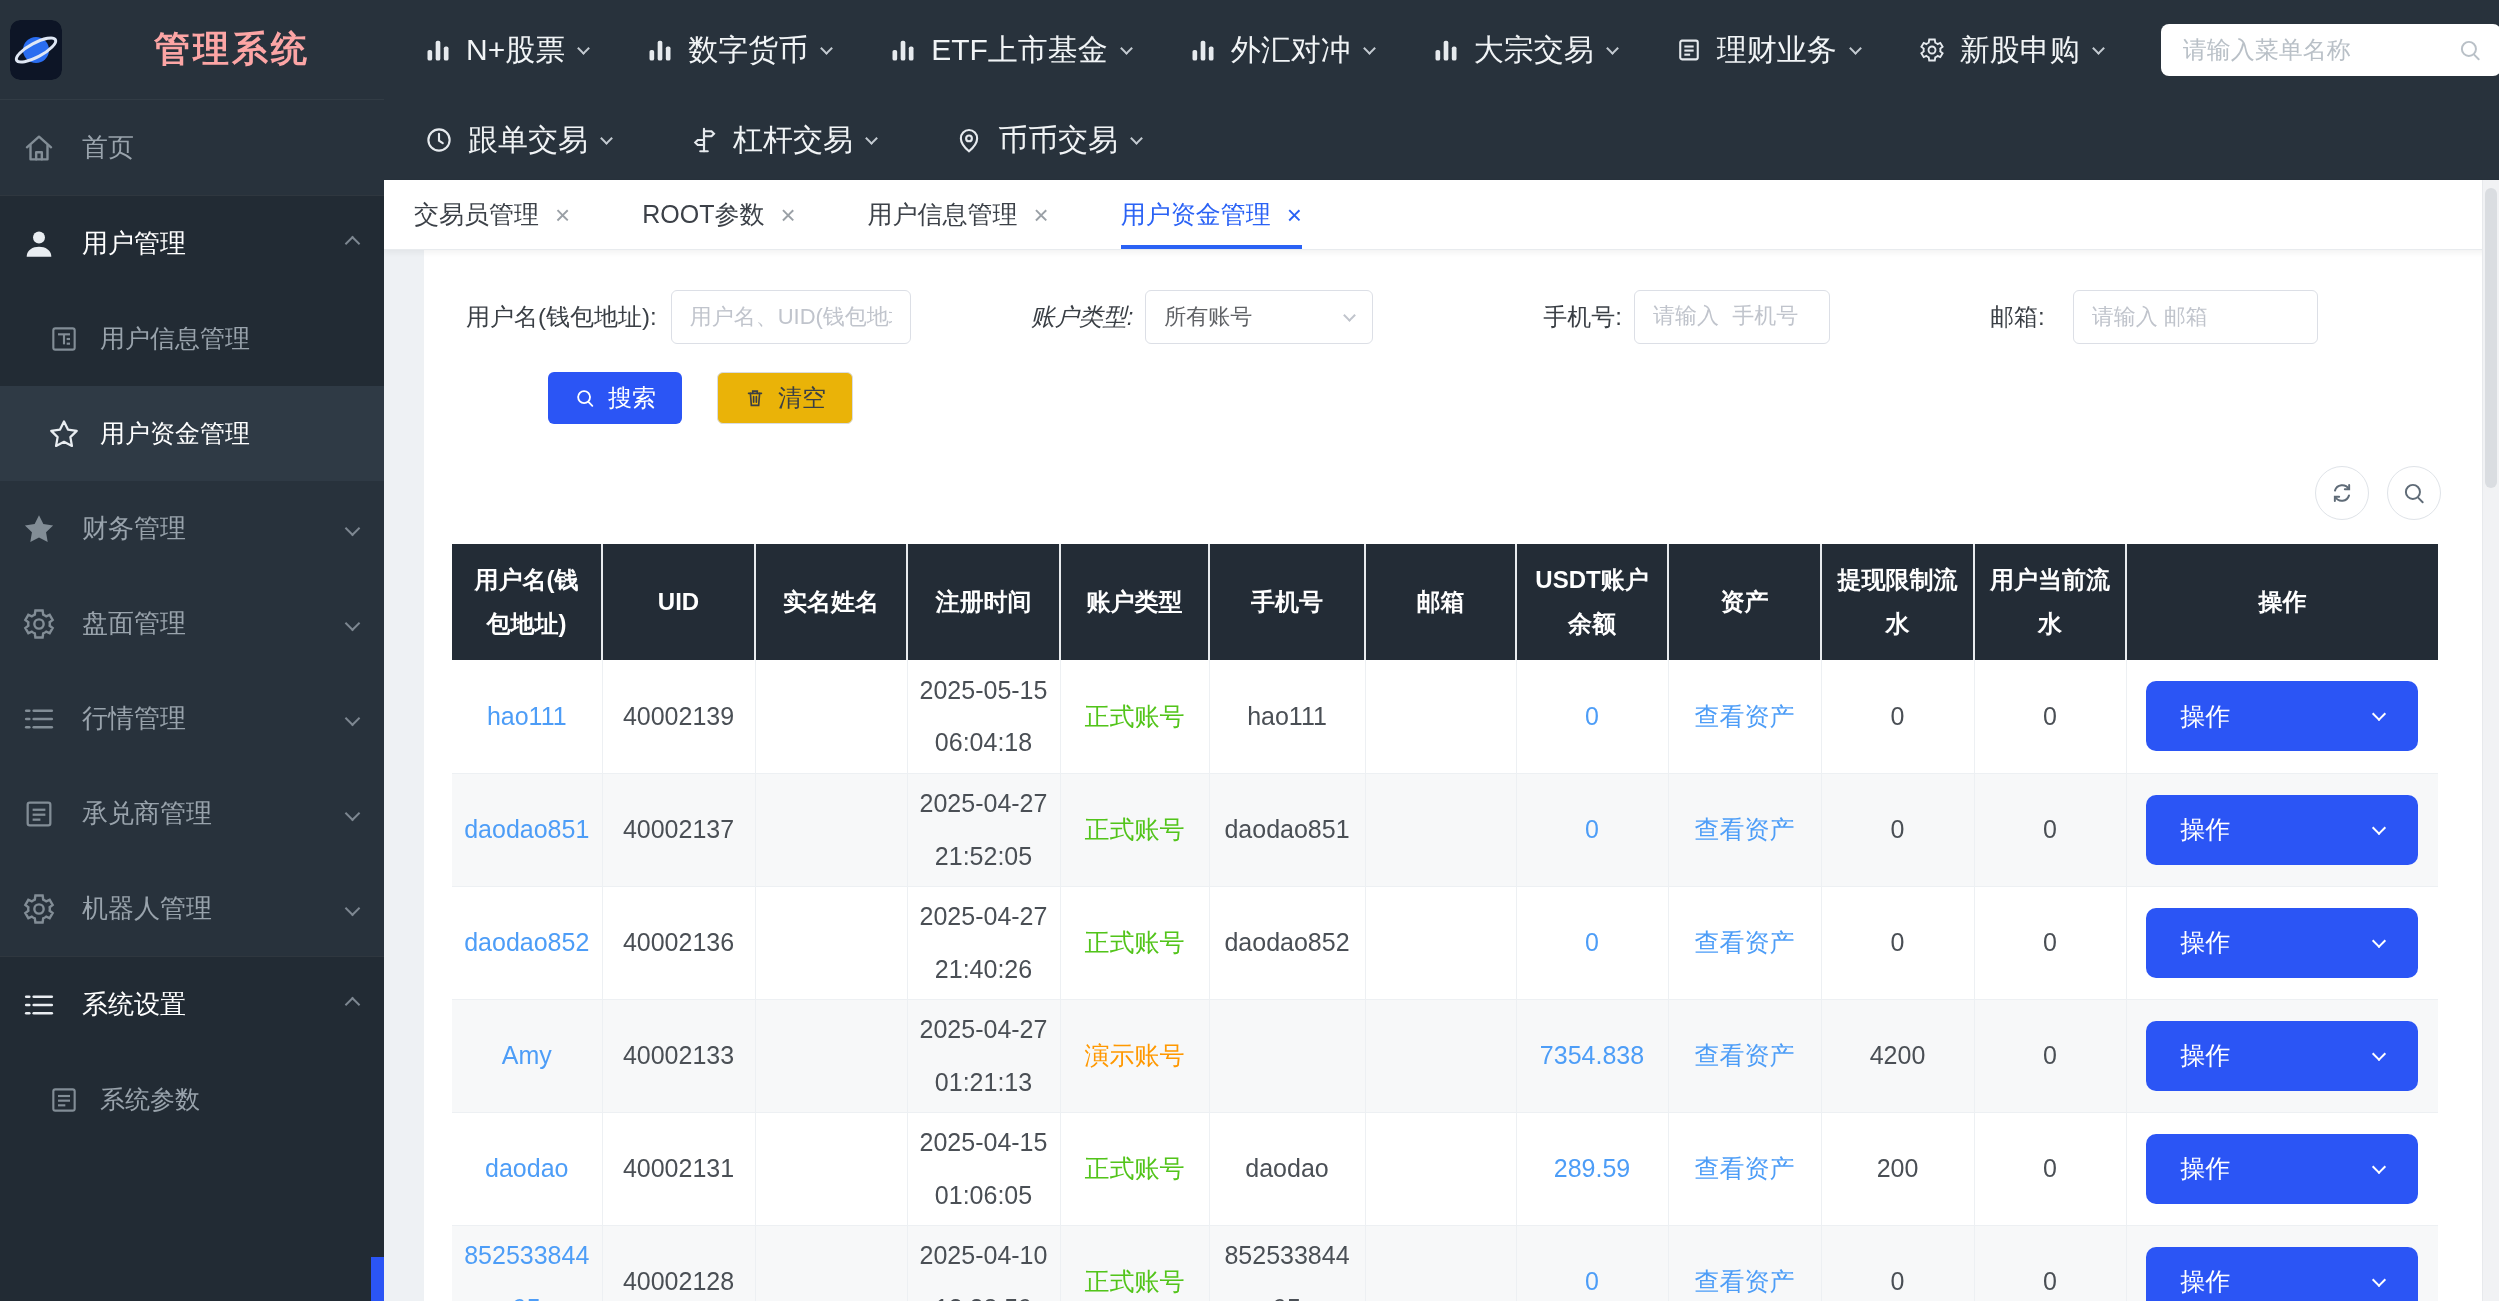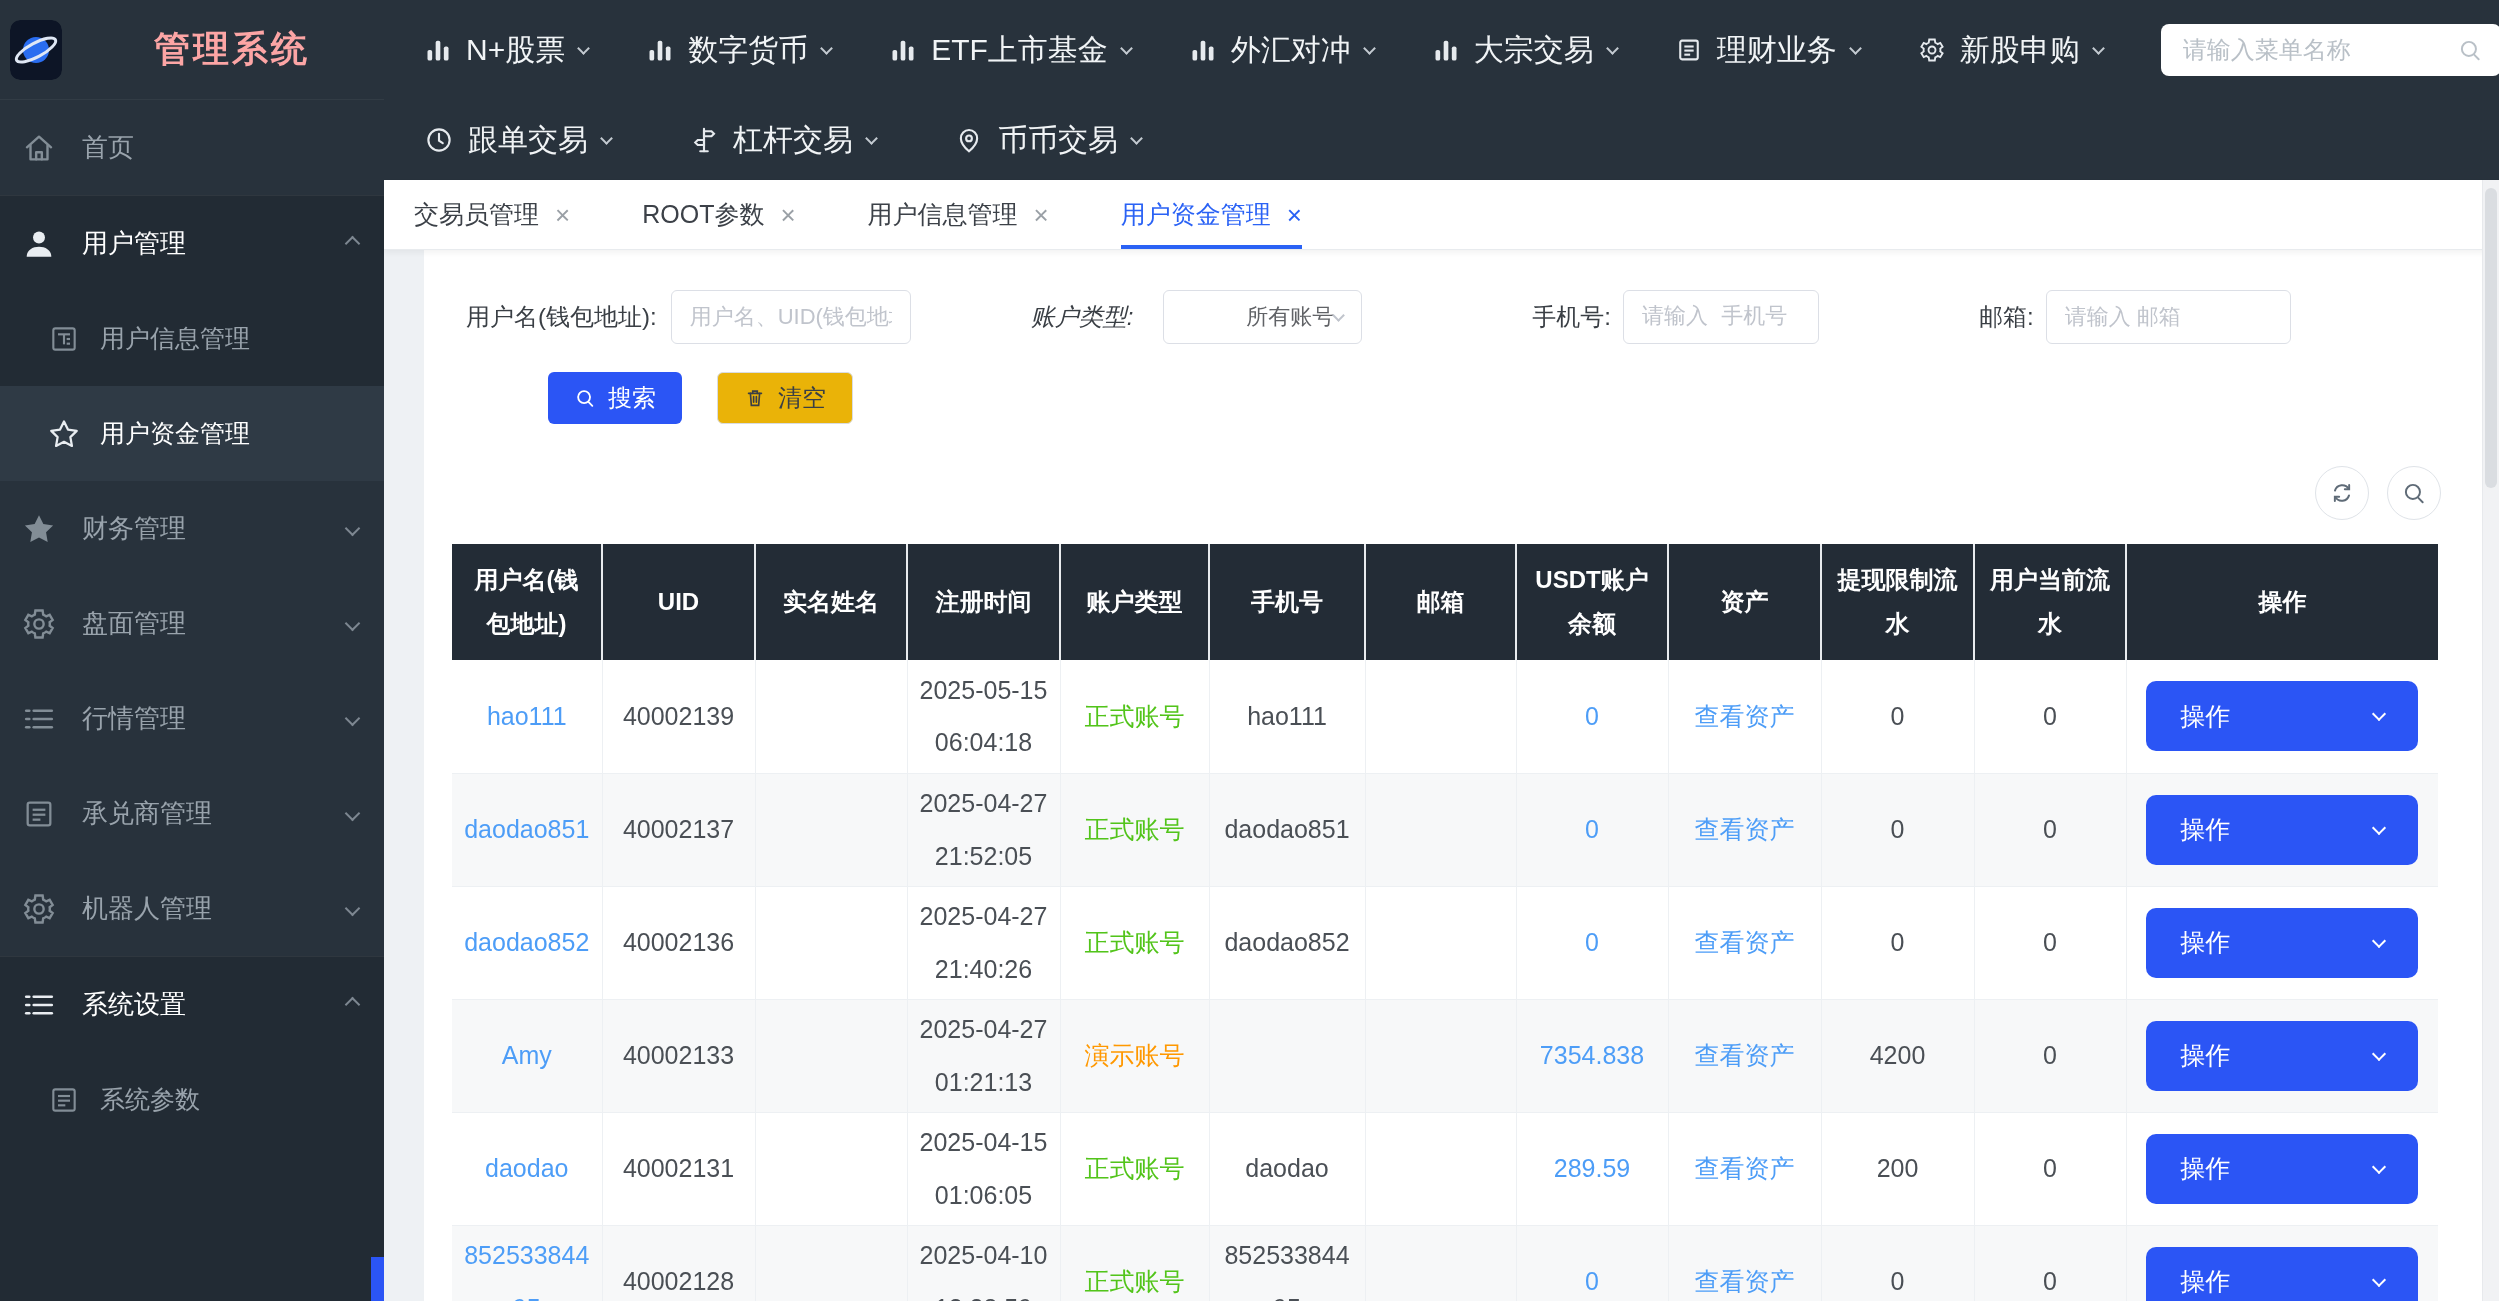--- a/index.html
+++ b/index.html
@@ -398,28 +398,28 @@
         <span class="tab-close">×</span>
       </div>
     </div>
 
     <div class="content">
 
       <div class="filter-row">
         <span class="f-label" style="margin-left:14px;">用户名(钱包地址):</span>
         <input class="f-input" style="width: 240px; margin-left: 14px;" placeholder="用户名、UID(钱包地址)">
         <span class="f-label" style="margin-left:120px;font-style:italic;">账户类型:</span>
-        <div class="f-select" style="width:199px; margin-left:30px;justify-content:flex-end;">
+        <div class="f-select" style="width:228px; margin-left:12px;">
           <span>所有账号</span>
           <span class="chev"></span>
         </div>
         <span class="f-label" style="margin-left:170px;">手机号:</span>
         <input class="f-input" style="width: 196px; margin-left: 12px; font-family: Liberation Mono, monospace;" placeholder="请输入 手机号">
         <span class="f-label" style="margin-left:160px;">邮箱:</span>
-        <input class="f-input" style="width: 245px; margin-left: 12px;" placeholder="请输入 邮箱">
+        <input class="f-input" style="width: 245px; margin-left: 28px;" placeholder="请输入 邮箱">
       </div>
 
       <div class="btn-row">
         <button class="btn btn-primary">
           <span>
               <svg width="22" height="22" viewBox="0 0 24 24" fill="none" stroke="currentColor" stroke-width="2" stroke-linecap="round">
                 <circle cx="11" cy="11" r="6.5"></circle>
                 <line x1="16" y1="16.5" x2="20" y2="20.5"></line>
               </svg>
             </span>

